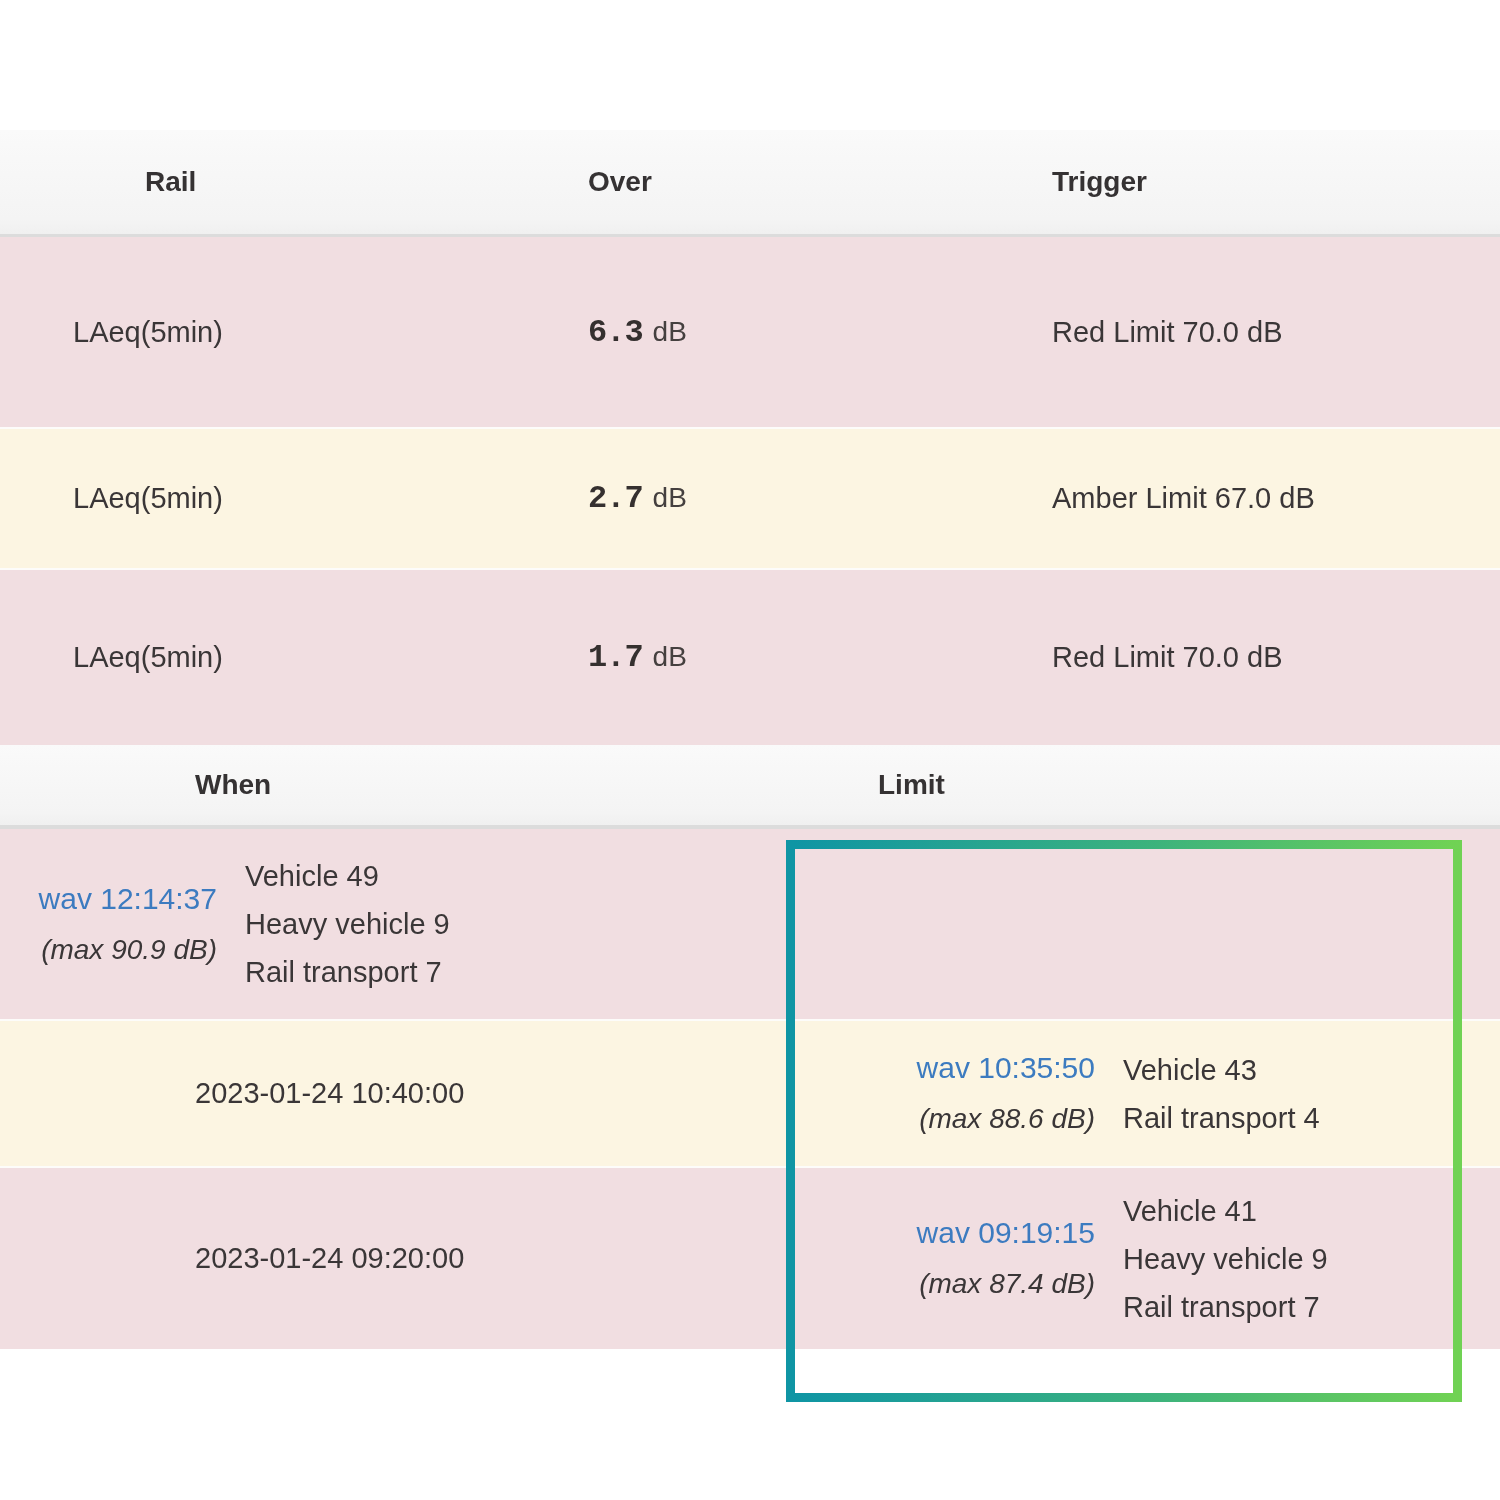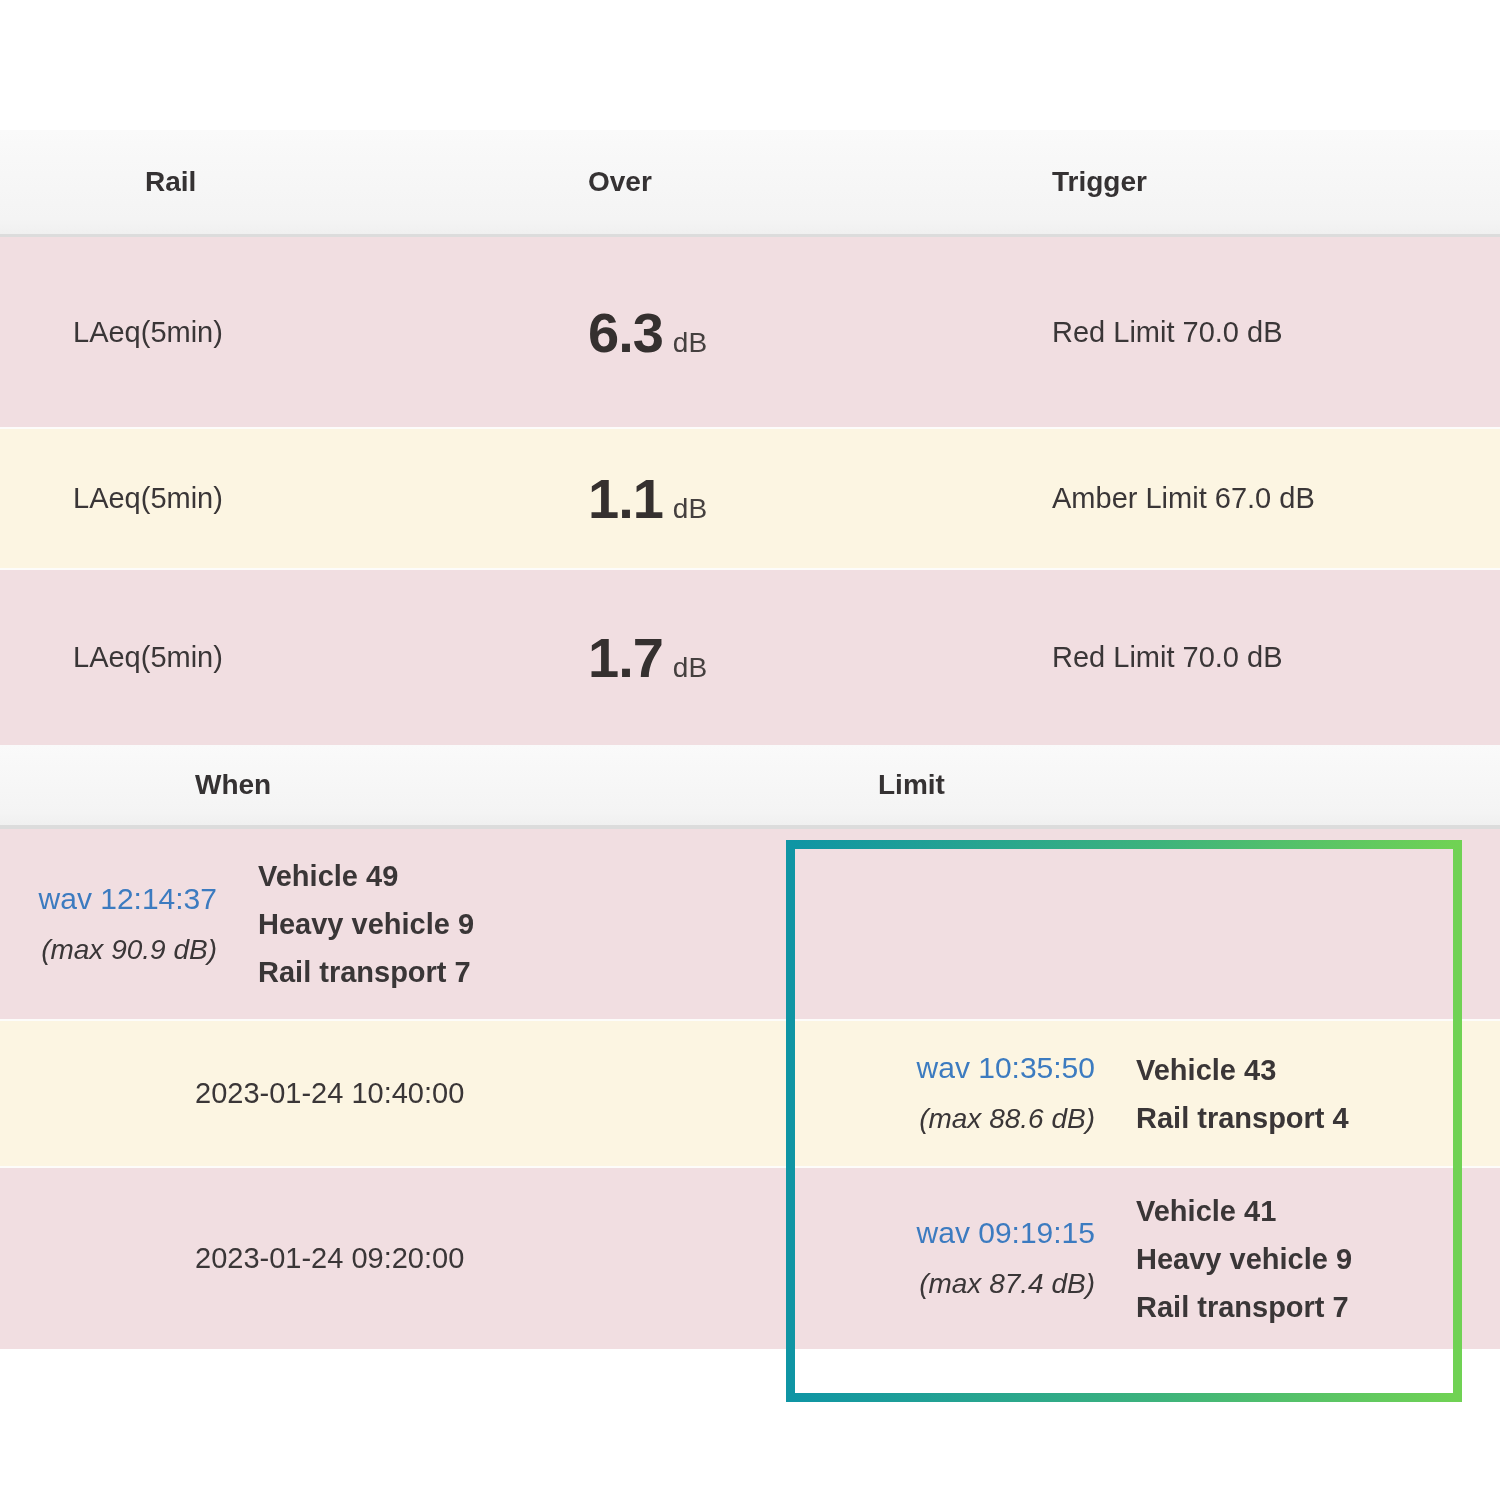--- a/index.html
+++ b/index.html
@@ -29,40 +29,40 @@
     grid-template-columns:588px 464px 1fr;
     height:107px; border-bottom:3px solid #dcdcdc;
   }
   .events .row { grid-template-columns:588px 464px 1fr; }
   .events .row:nth-of-type(2) { height:190px; }
   .events .row:nth-of-type(3) { height:141px; border-top:2px solid #fdfcfa; }
   .events .row:nth-of-type(4) { height:177px; border-top:2px solid #fdfcfa; }
   .cell-level  { padding-left:73px; font-size:29px; }
   .head-level  { padding-left:145px; }
   .cell-over   { display:flex; align-items:baseline; }
-  .over-num    { font-size:56px; font-weight:bold; color:#35302f; letter-spacing:-1px; }
+  .over-num    { font-size:32px; font-weight:bold; color:#35302f; letter-spacing:-1px;font-family:Liberation Mono, monospace; }
   .over-unit   { font-size:28px; color:#45403f; margin-left:10px; }
   .cell-trigger{ font-size:29px; }
 
   
   .audio .thead {
     grid-template-columns:878px 1fr;
     height:84px; border-bottom:4px solid #dcdcdc;
   }
   .audio .row { grid-template-columns:878px 1fr; }
   .audio .row:nth-of-type(2) { height:190px; }
   .audio .row:nth-of-type(3) { height:147px; border-top:2px solid #fdfcfa; }
   .audio .row:nth-of-type(4) { height:183px; border-top:2px solid #fdfcfa; }
   .head-when { padding-left:195px; }
   .cell-when { padding-left:195px; font-size:29px; }
   .cell-audio { display:flex; align-items:center; }
   .wavcol { width:217px; text-align:right; line-height:46px; }
   .wav-link { font-size:30px; color:#3c7bc0; text-decoration:none; cursor:pointer; }
   .wav-max  { font-size:28px; font-style:italic; color:#3a3637; }
-  .tags { list-style:none; margin-left:41px;font-weight:bold; }
+  .tags { list-style:none; margin-left:28px; }
   .tags li { font-size:29px; line-height:48px; color:#3a3637; }
 
   
   .highlight-box {
     position:absolute; left:786px; top:840px;
     width:676px; height:562px;
     border:9px solid;
     border-image:linear-gradient(90deg,#0f95a4 0%,#3db37c 55%,#70d254 100%) 1;
     pointer-events:none; z-index:5;
   }
@@ -84,21 +84,21 @@
       <div class="cell-over">
         <span class="over-num">6.3</span>
         <span class="over-unit">dB</span>
       </div>
       <div class="cell-trigger">Red Limit 70.0 dB</div>
     </div>
 
     <div class="row sev-amber">
       <div class="cell-level">LAeq(5min)</div>
       <div class="cell-over">
-        <span class="over-num">1.1</span>
+        <span class="over-num">2.7</span>
         <span class="over-unit">dB</span>
       </div>
       <div class="cell-trigger">Amber Limit 67.0 dB</div>
     </div>
 
     <div class="row sev-red">
       <div class="cell-level">LAeq(5min)</div>
       <div class="cell-over">
         <span class="over-num">1.7</span>
         <span class="over-unit">dB</span>

